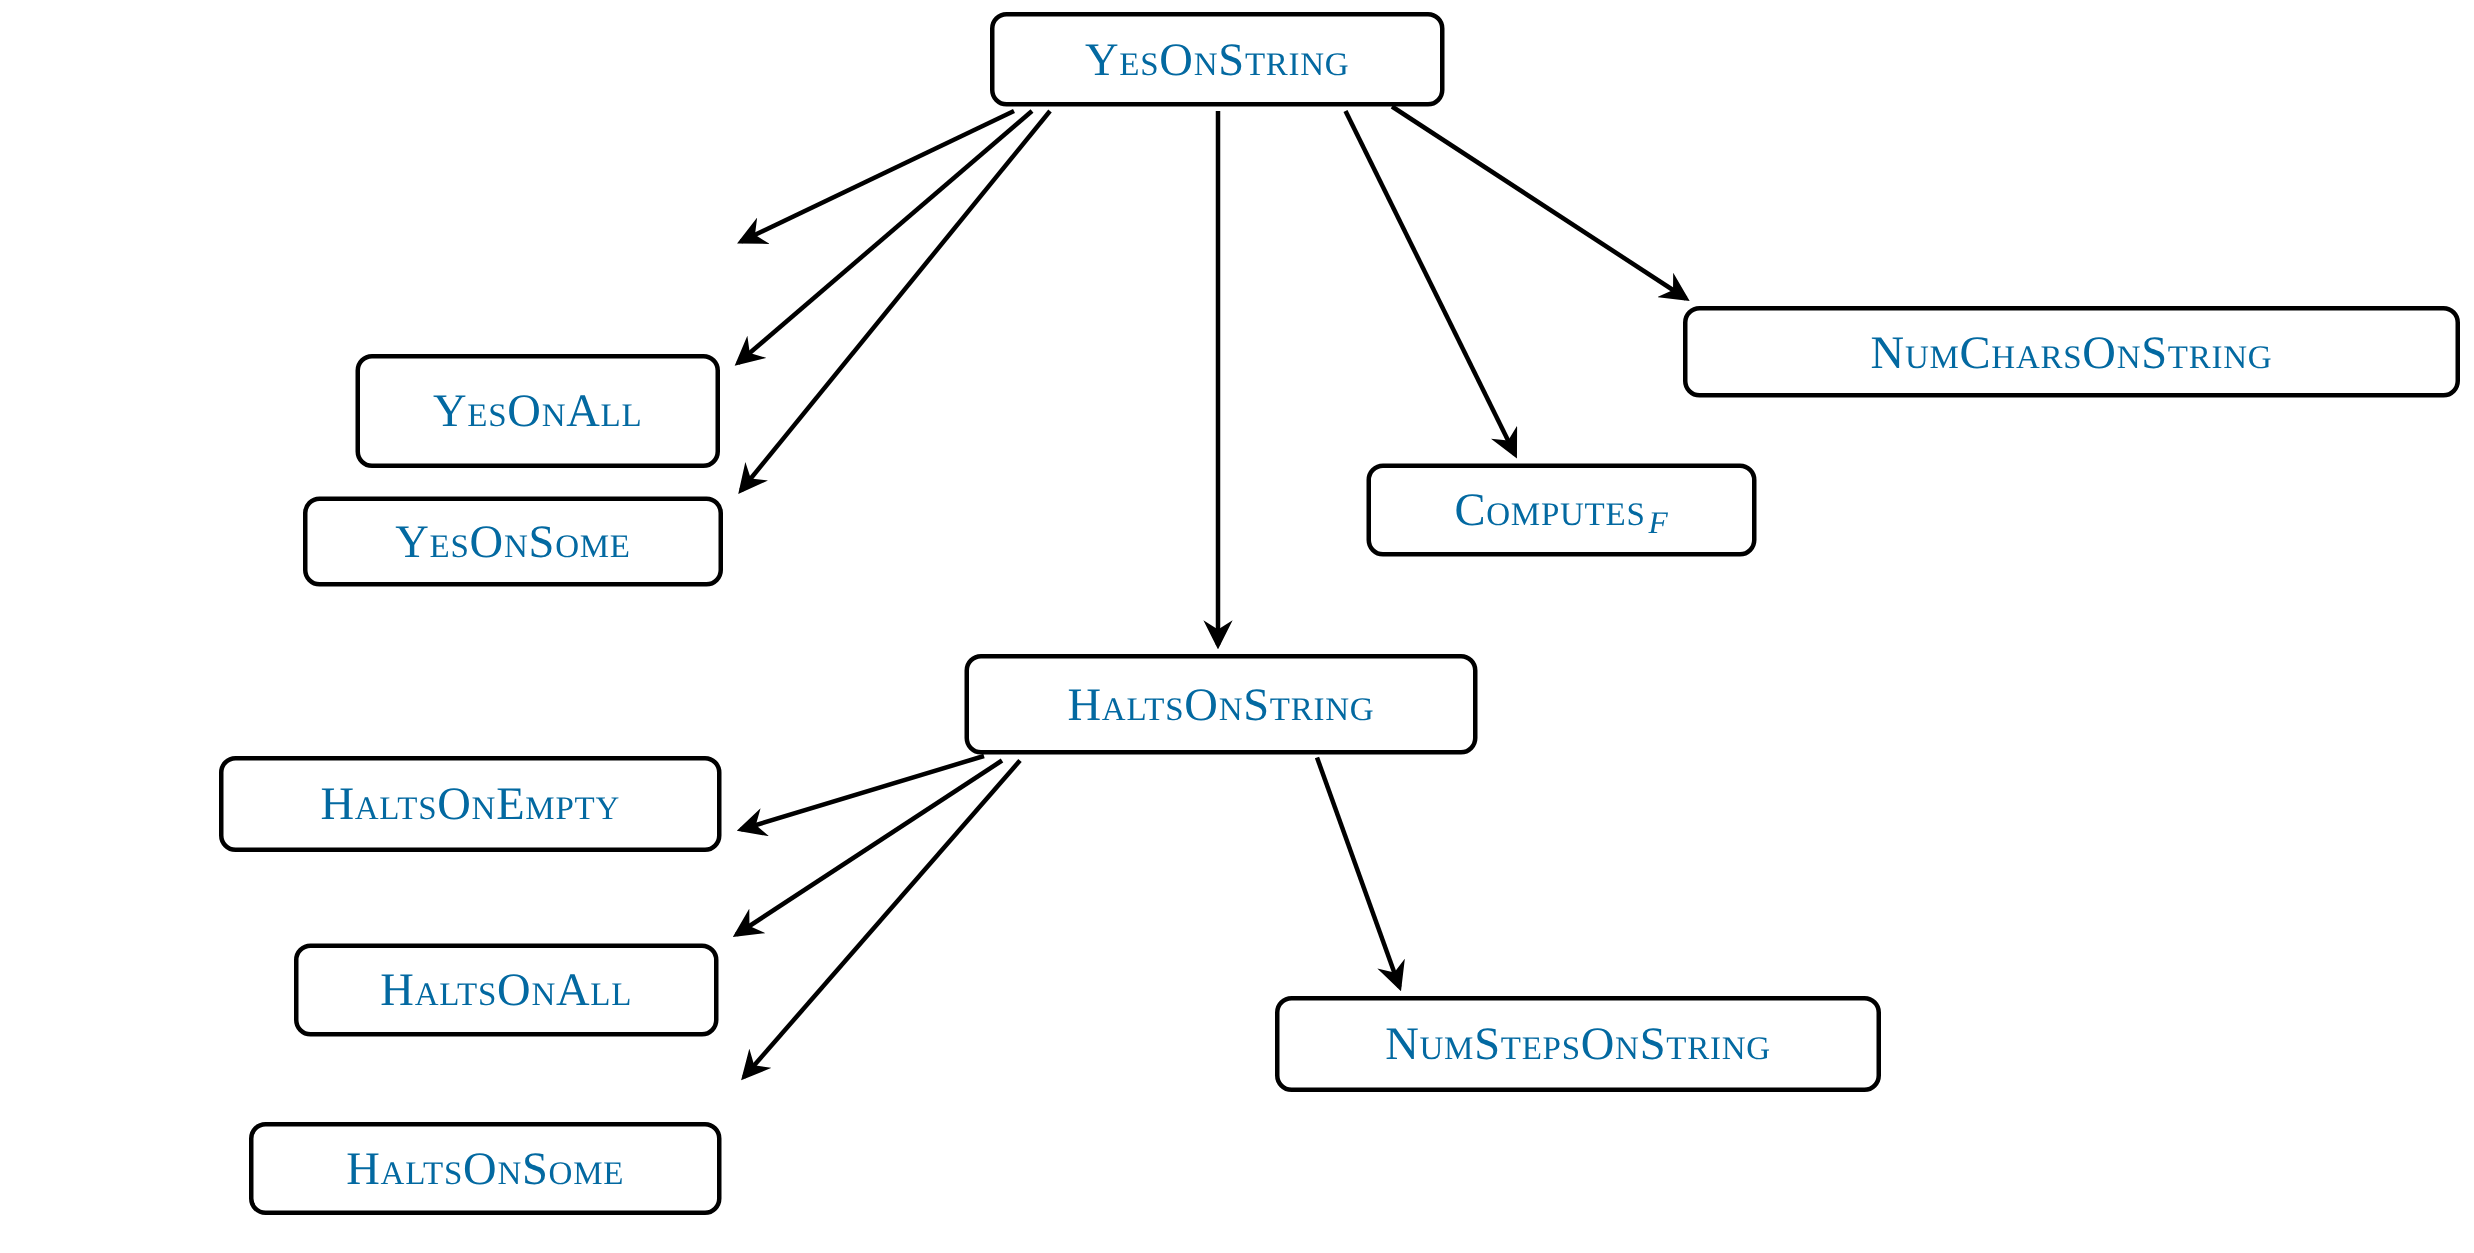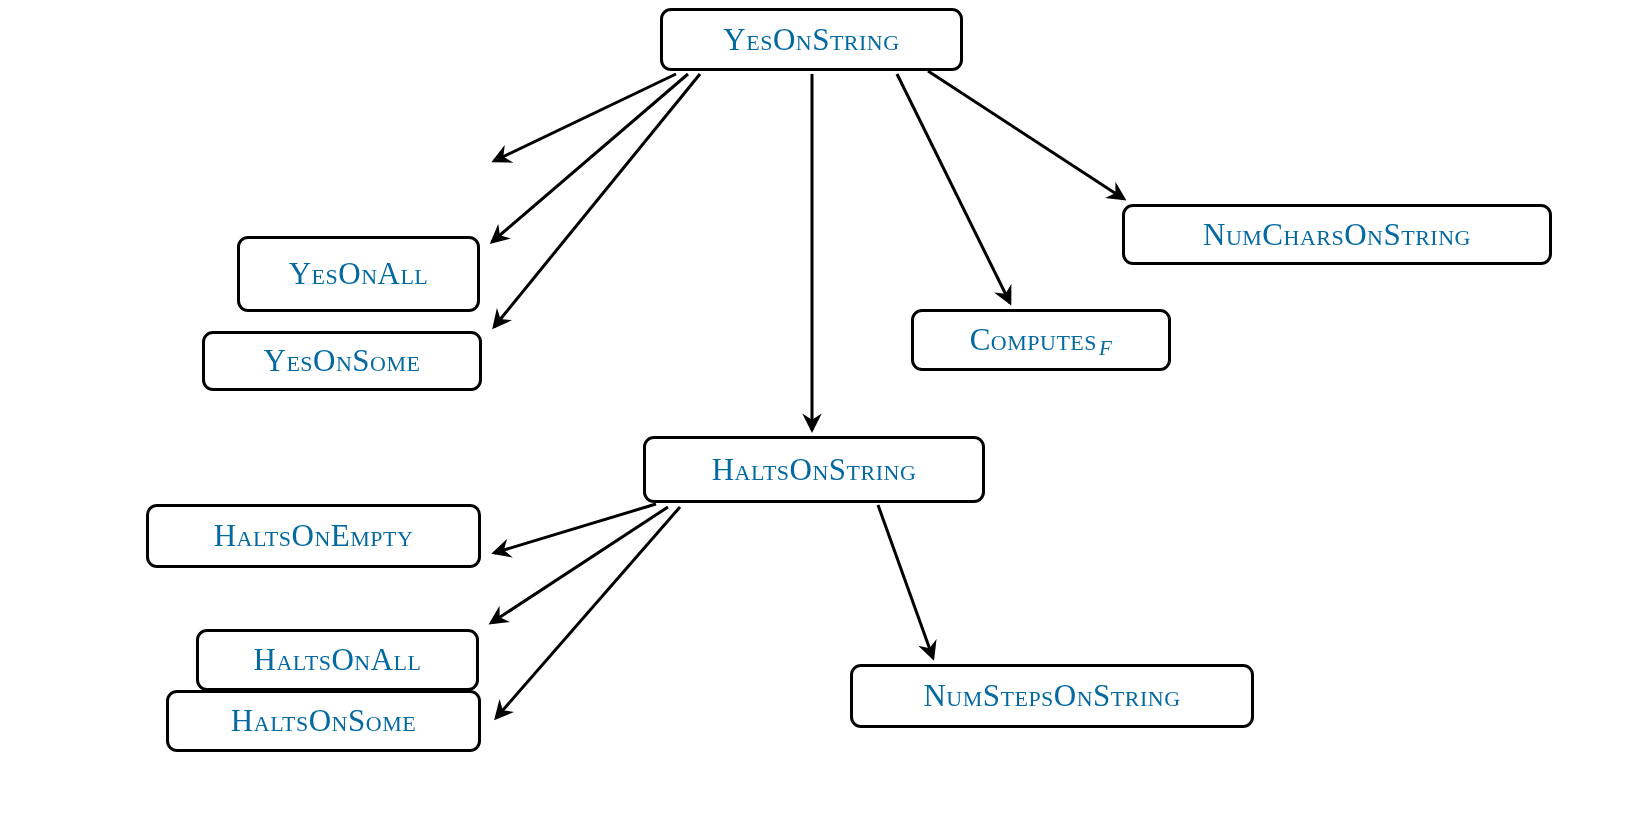--- a/index.html
+++ b/index.html
@@ -42,26 +42,26 @@
     font-style: italic;
     font-size: 21px;
     position: relative;
     top: 8px;
     margin-left: 2px;
   }
   .n-yesOnString      { left: 660px;  top: 8px;   width: 303px; height: 63px; }
   .n-yesOnEmpty       { left: 182px;  top: 140px; width: 300px; height: 62px; }
   .n-yesOnAll         { left: 237px;  top: 236px; width: 243px; height: 76px; }
   .n-yesOnSome        { left: 202px;  top: 331px; width: 280px; height: 60px; }
-  .n-numCharsOnString { left: 1122px; top: 204px; width: 430px; height: 61px; }
+  .n-numCharsOnString { left: 1122px; top: 204px; width: 518px; height: 61px; }
   .n-computesF        { left: 911px;  top: 309px; width: 260px; height: 62px; }
   .n-haltsOnString    { left: 643px;  top: 436px; width: 342px; height: 67px; }
   .n-haltsOnEmpty     { left: 146px;  top: 504px; width: 335px; height: 64px; }
   .n-haltsOnAll       { left: 196px;  top: 629px; width: 283px; height: 62px; align-items: center; }
-  .n-haltsOnSome      { left: 166px;  top: 690px; width: 315px; height: 62px; }
+  .n-haltsOnSome      { left: 166px;  top: 748px; width: 315px; height: 62px; }
   .n-numStepsOnString { left: 850px;  top: 664px; width: 404px; height: 64px; }
   .edge {
     stroke: #000000;
     stroke-width: 3;
     fill: none;
   }
 </style>
 </head>
 <body>
 

